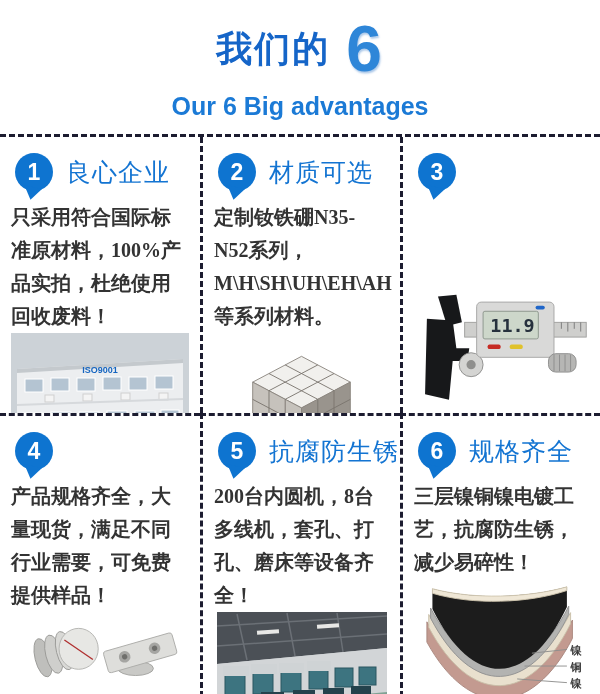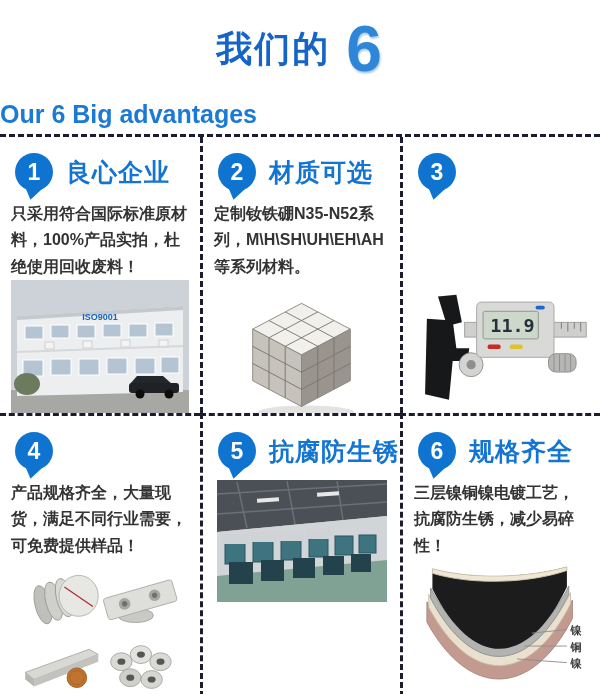--- a/index.html
+++ b/index.html
@@ -5,50 +5,50 @@
   * { margin:0; padding:0; box-sizing:border-box; }
   html,body { background:#ffffff; }
   body {
     width:600px; height:694px; overflow:hidden;
     font-family:"Liberation Sans","DejaVu Sans",sans-serif;
   }
   :root{
     --blue:#1374d2; --blue-dark:#1464c4; --dash:#1c1c30; --text:#333333;
   }
   
-  .header { height:134px; text-align:left; padding-top:10px; }
+  .header { height:134px; text-align:center; padding-top:10px; }
   .title-line { display:flex; align-items:center; justify-content:center; gap:14px; height:78px; }
   .title-part { font-size:36px; font-weight:bold; color:#1565c8; letter-spacing:2px; }
   .title-num {
     font-size:64px; font-weight:bold; color:#2e86d8; line-height:1;
     text-shadow:1px 2px 2px rgba(21,101,192,.35); padding:0 2px;
   }
-  .subtitle { font-size:25px; font-weight:bold; color:#1b7ad6; margin-top:12px; }
+  .subtitle { font-size:25px; font-weight:bold; color:#1b7ad6; margin-top:4px; }
   
   .grid {
     display:grid; grid-template-columns:200px 200px 200px; grid-template-rows:276px 284px;
     border-top:3px dashed var(--dash); width:600px;
   }
   .cell { padding:12px 11px 0 11px; display:flex; flex-direction:column; overflow:hidden; }
   .cell.bl { border-left:3px dashed var(--dash); }
   .cell.bt { border-top:3px dashed var(--dash); }
   .card-head { display:flex; align-items:center; gap:13px; margin:4px 0 10px 4px; }
   .badge {
     position:relative; width:38px; height:38px; background:#0e74d0; border-radius:50%;
     display:flex; align-items:center; justify-content:center; flex:0 0 38px;
   }
   .badge:after {
     content:""; position:absolute; bottom:-9px; left:50%;
     transform:translateX(-62%) rotate(12deg);
     border-left:9px solid transparent; border-right:9px solid transparent;
     border-top:13px solid #0e74d0;
   }
   .badge span { color:#fff; font-size:23px; font-weight:bold; }
-  .card-title { color:var(--blue); font-size:25px; font-weight:bold; letter-spacing:1px; white-space:nowrap; }
-  .card-text { color:var(--text); font-size:16px; font-weight:bold; line-height:1.65; }
+  .card-title { color:var(--blue); font-size:25px; font-weight:normal; letter-spacing:1px; white-space:nowrap; }
+  .card-text { color:var(--text); font-size:20px; font-weight:bold; line-height:1.65;font-family:Liberation Serif, serif; }
   .photo { flex:1; display:flex; align-items:flex-end; justify-content:center; }
   svg { display:block; }
   .lcd-text { font-family:"DejaVu Sans Mono","Liberation Mono",monospace; font-weight:bold; }
   .svg-cjk { font-family:"Liberation Sans","DejaVu Sans",sans-serif; }
 </style>
 </head>
 <body>
 
 <div class="header">
   <div class="title-line">
@@ -220,20 +220,21 @@
     </div>
   </div>
 
   <div class="cell bl bt">
     <div class="card-head">
       <div class="badge">
           <span>5</span>
         </div>
       <div class="card-title">抗腐防生锈</div>
     </div>
+    <div class="card-text">200台内圆机，8台多线机，套孔、打孔、磨床等设备齐全！</div>
     <div class="photo" style="align-items:flex-start;">
       <svg width="170" height="122" viewBox="0 0 170 122">
         <rect x="0" y="0" width="170" height="122" fill="#c6cacd"></rect>
         <polygon points="0,0 170,0 170,36 0,52" fill="#4b5056"></polygon>
         <g stroke="#6b7076" stroke-width="1.5">
           <line x1="0" y1="14" x2="170" y2="4"></line>
           <line x1="0" y1="34" x2="170" y2="22"></line>
           <line x1="20" y1="2" x2="30" y2="48"></line>
           <line x1="70" y1="1" x2="78" y2="44"></line>
           <line x1="120" y1="1" x2="126" y2="40"></line>

